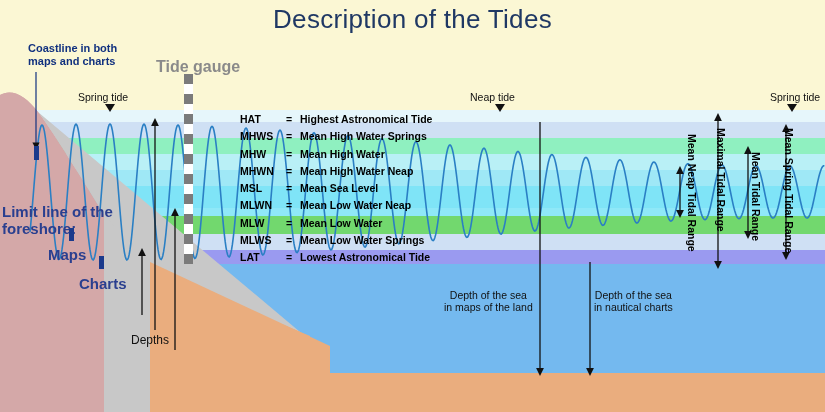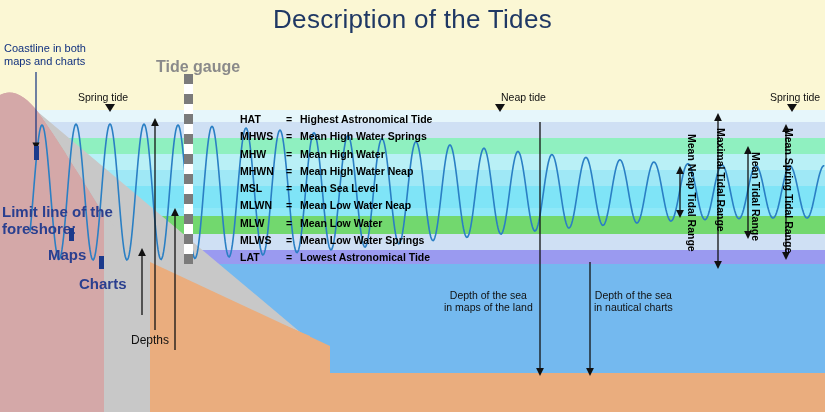--- a/index.html
+++ b/index.html
@@ -20,21 +20,21 @@
     position:absolute;left:0;top:4px;width:825px;text-align:center;
     font-size:26px;color:#1f3864;letter-spacing:.3px;
   }
   #subtitle{
     position:absolute;left:0;top:33px;width:825px;text-align:center;
     font-size:14px;color:#1f3864;
   }
 
   
   .lbl{position:absolute;white-space:pre;line-height:1.15;}
-  .navy-bold{color:#11317f;font-weight:normal;font-size:11px;}
+  .navy-bold{color:#11317f;font-weight:bold;font-size:11px;margin-left:24px;}
   .dark{color:#111;font-weight:normal;font-size:10.5px;}
   .gray{color:#8a8a8a;font-weight:bold;font-size:16px;}
   .blueish{color:#2a3f8f;font-weight:bold;font-size:15px;}
 
   
   #legend{position:absolute;left:240px;top:113px;font-size:10.5px;color:#000;font-weight:bold;}
   #legend .row{height:17.3px;white-space:pre;}
   #legend .ab{display:inline-block;width:46px;}
   #legend .eq{display:inline-block;width:14px;}
 
@@ -135,21 +135,21 @@
     </svg>
 
   <div id="title">Description of the Tides</div>
 
   <div class="lbl navy-bold" style="left: 4px; top: 42px; white-space: pre;">Coastline in both
 maps and charts</div>
 
   <div class="lbl gray" style="left:156px;top:58px;">Tide gauge</div>
 
   <div class="lbl dark" style="left:78px;top:91px;">Spring tide</div>
-  <div class="lbl dark" style="left:470px;top:91px;margin-left:31px;">Neap tide</div>
+  <div class="lbl dark" style="left:470px;top:91px;">Neap tide</div>
   <div class="lbl dark" style="left:770px;top:91px;">Spring tide</div>
 
   <div class="lbl blueish" style="left: 2px; top: 203px; white-space: pre;">Limit line of the
 foreshore:</div>
   <div class="lbl blueish" style="left:48px;top:246px;">Maps</div>
   <div class="lbl blueish" style="left:79px;top:275px;">Charts</div>
 
   <div class="lbl dark" style="left:131px;top:334px;font-size:12px;">Depths</div>
 
   <div class="lbl dark" style="left: 444px; top: 289px; text-align: center; white-space: pre;">Depth of the sea

